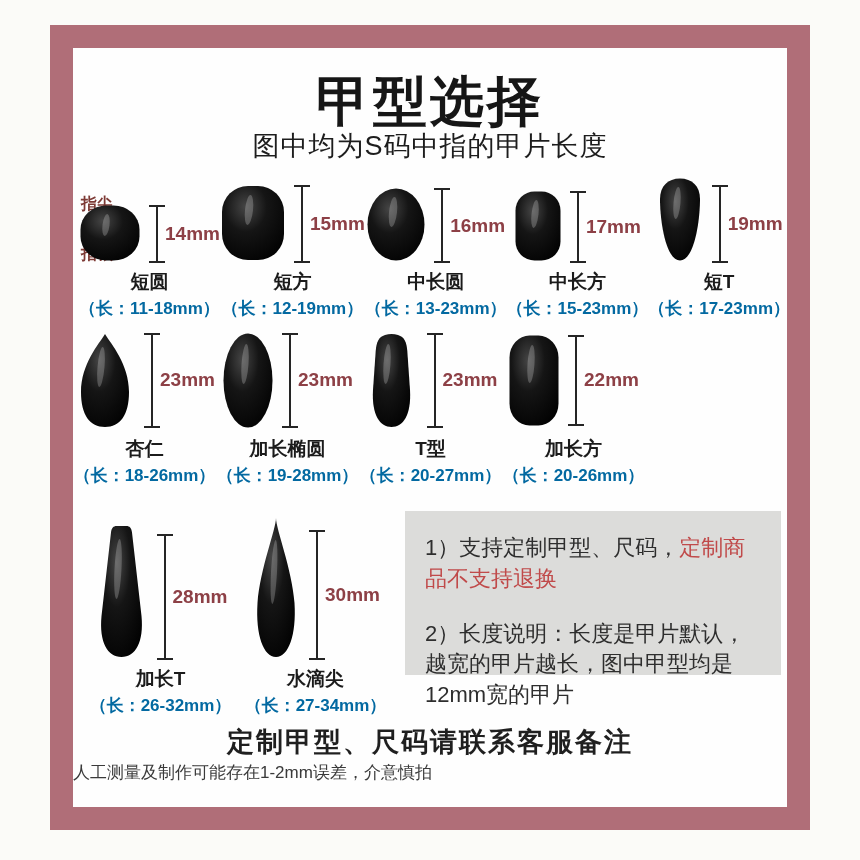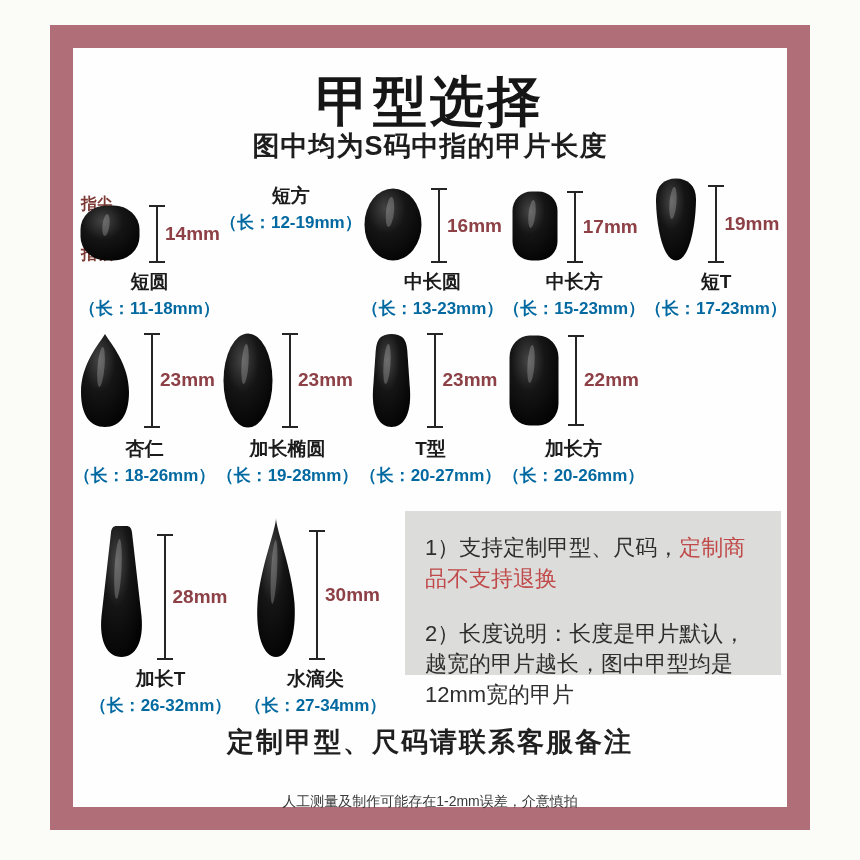--- a/index.html
+++ b/index.html
@@ -17,21 +17,21 @@
   }
   .content { position:relative; width:714px; height:759px; }
 
   .title {
     position:absolute; top:18px; left:0; width:100%;
     text-align:center; font-size:54px; font-weight:bold;
     color:#161616; letter-spacing:3px;
   }
   .subtitle {
     position:absolute; top:80px; left:0; width:100%;
-    text-align:center; font-size:27px; font-weight:bold;
+    text-align:center; font-size:27px; font-weight:normal;
     color:#1d1d1d; letter-spacing:1px;
   }
 
   .side-label {
     position:absolute; left:8px;
     font-size:16px; font-weight:bold; color:#7d3a35;
   }
   .tip-label  { top:146px; }
   .root-label { top:196px; }
 
@@ -69,21 +69,21 @@
   .notes p + p { margin-top:24px; }
   .note-red { color:#c04a4a; }
 
   .footer1 {
     position:absolute; top:676px; left:0; width:100%;
     text-align:center; font-size:27px; font-weight:bold;
     color:#1f1f1f; letter-spacing:2px;
   }
   .footer2 {
     position:absolute; top:713px; left:0; width:100%;
-    text-align:center; font-size:14px; color:#3a3a3a;margin-top:32px;
+    font-size:17px; color:#3a3a3a;
   }
   .nail { display:block; }
 </style>
 </head>
 <body>
 
 <svg width="0" height="0" style="position:absolute">
   <defs>
     <radialGradient id="ng" cx="38%" cy="28%" r="85%">
       <stop offset="0%" stop-color="#454545"></stop>
@@ -112,20 +112,30 @@
           <div class="measure">
             <div class="mline" style="height:56px"></div>
             <div class="mm">14mm</div>
           </div>
         </div>
         <div class="nname">短圆</div>
         <div class="range">（长：11-18mm）</div>
       </div>
 
       <div class="cell">
+        <div class="figure">
+          <svg class="nail" width="66" height="78" viewBox="0 0 66 78">
+              <rect x="2" y="2" width="62" height="74" rx="26" ry="26" fill="url(#ng)"></rect>
+              <ellipse cx="29" cy="26" rx="4" ry="15" fill="#ffffff" opacity="0.22" transform="rotate(6 29 26)"></ellipse>
+            </svg>
+          <div class="measure">
+            <div class="mline" style="height:76px"></div>
+            <div class="mm">15mm</div>
+          </div>
+        </div>
         <div class="nname">短方</div>
         <div class="range">（长：12-19mm）</div>
       </div>
 
       <div class="cell">
         <div class="figure">
           <svg class="nail" width="60" height="75" viewBox="0 0 60 75">
               <ellipse cx="30" cy="37.5" rx="28.5" ry="36" fill="url(#ng)"></ellipse>
               <ellipse cx="27" cy="25" rx="4" ry="15" fill="#ffffff" opacity="0.22" transform="rotate(6 27 25)"></ellipse>
             </svg>

